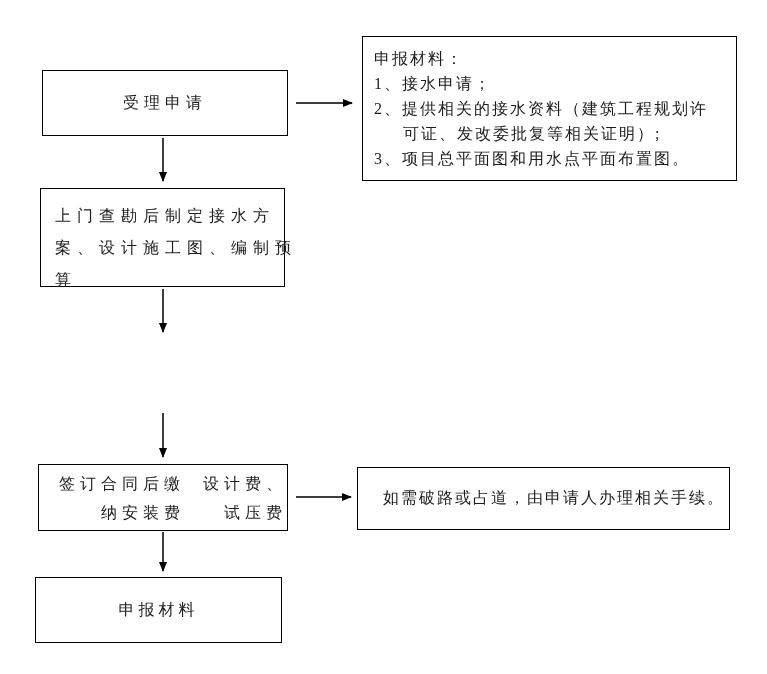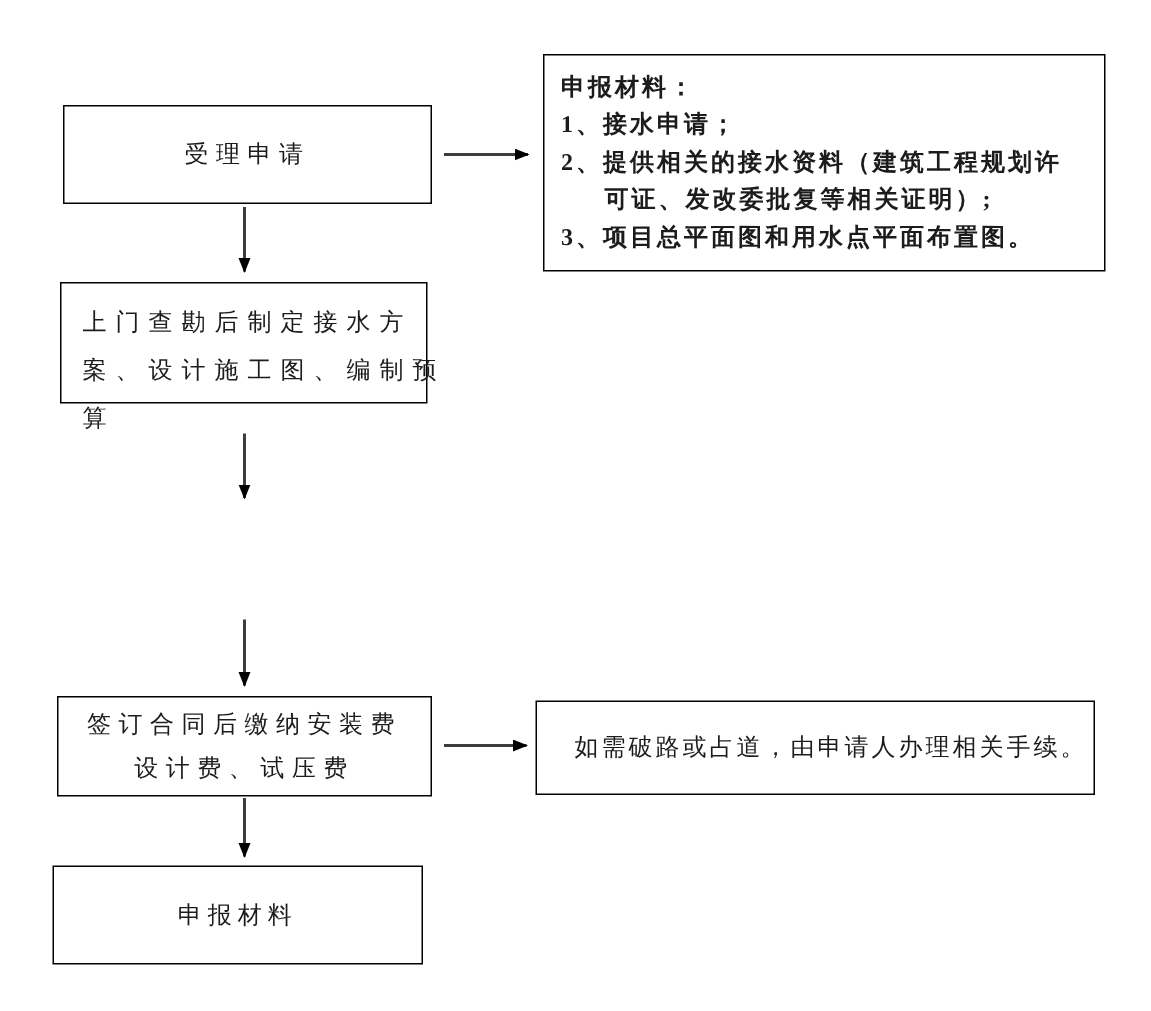--- a/index.html
+++ b/index.html
@@ -24,31 +24,31 @@
   }
   .center{
     display:flex;align-items:center;justify-content:center;
     text-align:right;
   }
   
   .n-accept{left:42px;top:70px;width:246px;height:66px;letter-spacing:5px;}
   
   .n-materials{left:362px;top:36px;width:375px;height:145px;
     padding:9px 8px 0 11px;line-height:25px;letter-spacing:2px;}
-  .n-materials .ln{white-space:nowrap;font-weight:bold;}
+  .n-materials .ln{white-space:nowrap;}
   .n-materials .wrap-indent{padding-left:29px;}
   
-  .n-survey{left:40px;top:188px;width:245px;height:81px;
+  .n-survey{left:40px;top:188px;width:245px;height:99px;
     padding:11px 0 0 14px;line-height:32px;letter-spacing:6px;}
   .n-survey .ln{white-space:nowrap;}
   
   .n-quality{left:40px;top:338px;width:245px;height:74px;letter-spacing:4px;}
   
   .n-contract{left:38px;top:464px;width:250px;height:67px;
-    flex-direction:column;line-height:29px;letter-spacing:5px;}
+    line-height:29px;letter-spacing:5px;}
   
   .n-road{left:357px;top:467px;width:373px;height:63px;
     display:flex;align-items:center;padding-left:25px;letter-spacing:2px;}
   
   .n-construction{left:35px;top:577px;width:247px;height:66px;letter-spacing:4px;}
 </style>
 </head>
 <body>
 
 <div class="canvas">

